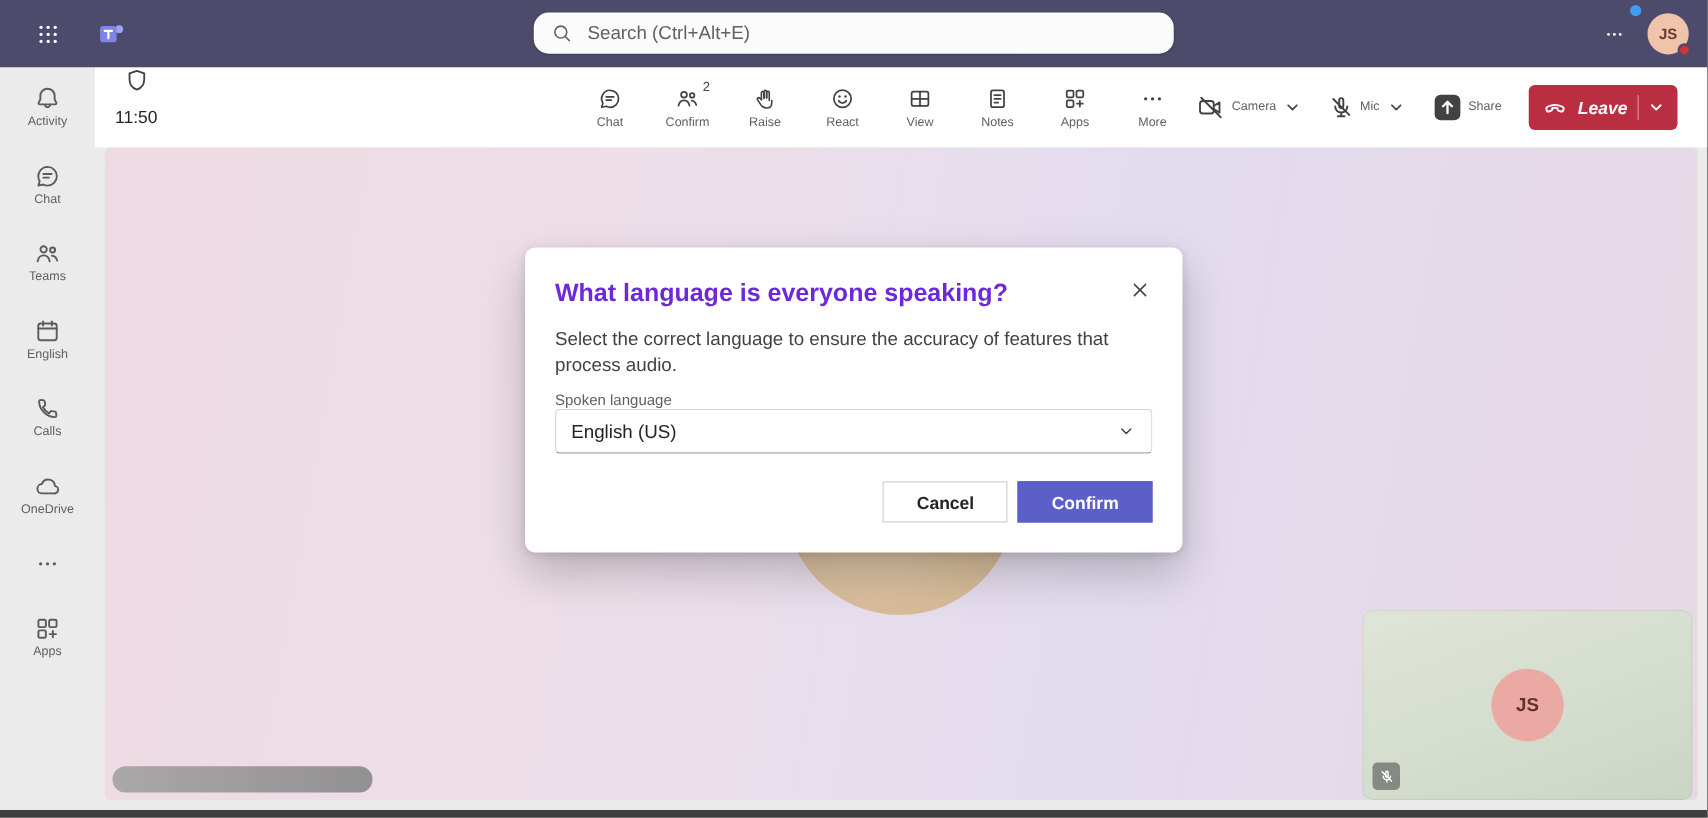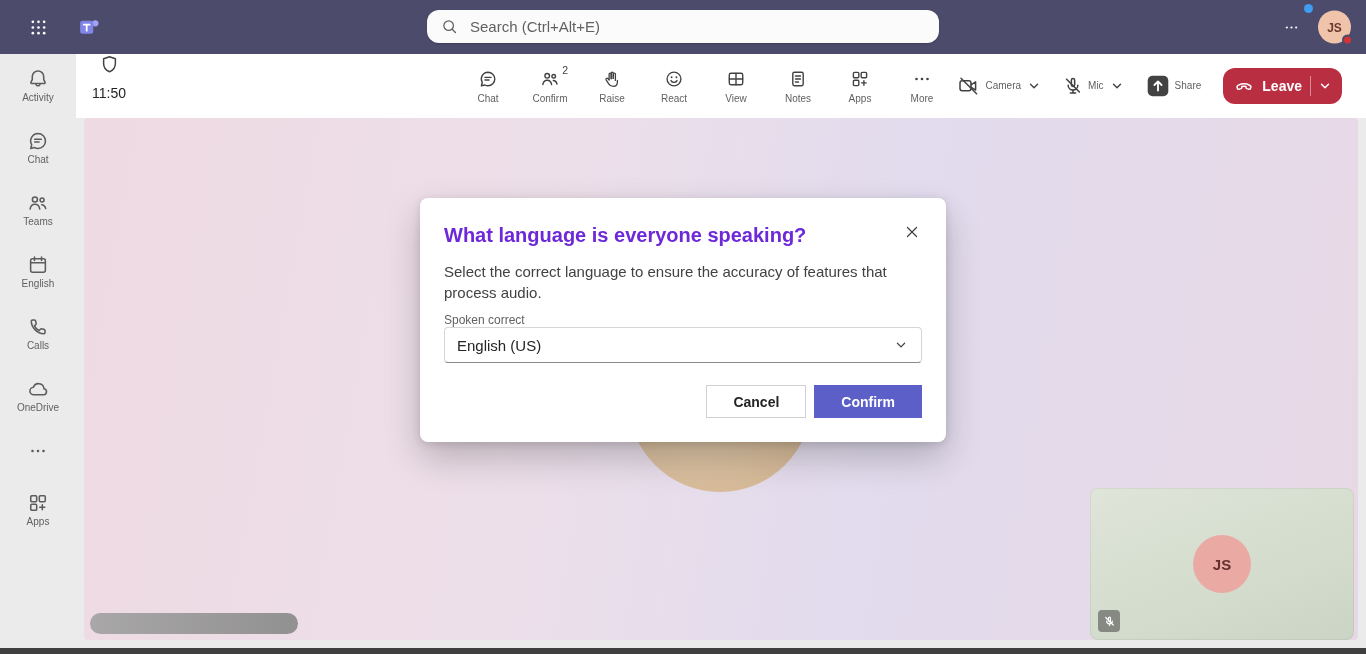--- a/index.html
+++ b/index.html
@@ -42,22 +42,22 @@
   .tbar-center{position:absolute;left:384px;top:0;height:64px;display:flex;align-items:center;gap:6px;}
   .tb-btn{width:56px;display:flex;flex-direction:column;align-items:center;gap:4px;cursor:pointer;color:#424242;}
   .tb-btn .lbl{font-size:10px;color:#616161;line-height:1;}
   .ico-wrap{position:relative;height:22px;display:grid;place-items:center;}
   .count{position:absolute;top:-4px;right:-8px;font-size:10.5px;color:#424242;}
   .tbar-right{position:absolute;right:24px;top:0;height:64px;display:flex;align-items:center;gap:22px;}
   .devgroup{display:flex;align-items:center;gap:7px;cursor:pointer;color:#424242;}
   .devcol{display:flex;flex-direction:row;align-items:center;gap:4px;}
   .devcol .lbl{font-size:10px;color:#616161;line-height:1;}
   .chev{color:#424242;display:grid;place-items:center;cursor:pointer;}
-  .leave-btn{height:36px;background:#ba2e42;border-radius:12px;display:flex;align-items:center;
-          gap:8px;padding:0 11px;cursor:pointer;}
+  .leave-btn{height:36px;background:#ba2e42;border-radius:5px;display:flex;align-items:center;
+          gap:8px;padding:0 11px;cursor:pointer;font-style:italic;}
   .leave-btn .lbl{color:#fff;font-size:14px;font-weight:bold;}
   .leave-div{width:1px;height:20px;background:rgba(255,255,255,.45);}
 
   
   .stage{position:absolute;top:118px;left:84px;right:8px;bottom:14px;border-radius:4px;overflow:hidden;
          background:linear-gradient(100deg,#eedae2 0%,#eddfe9 35%,#e2dcee 62%,#e8d8e5 100%);}
   .stage-avatar{position:absolute;left:544px;top:190px;width:184px;height:184px;border-radius:50%;
          background:radial-gradient(circle at 38% 32%,#ecd9c0 0%,#dcc2a2 55%,#d2b48f 100%);}
   .caption-pill{position:absolute;left:6px;bottom:6px;width:208px;height:21px;border-radius:10.5px;
          background:linear-gradient(90deg,#a3a3a3,#8a8a8a);opacity:.92;}
@@ -366,21 +366,21 @@
   </div>
 
   <div class="dialog">
     <div class="dlg-title">What language is everyone speaking?</div>
     <div class="dlg-close">
       <svg width="18" height="18" viewBox="0 0 20 20" fill="none" stroke="#424242" stroke-width="1.4" stroke-linecap="round">
           <path d="M5 5l10 10M15 5 5 15"></path>
         </svg>
     </div>
     <div class="dlg-desc">Select the correct language to ensure the accuracy of features that process audio.</div>
-    <div class="dlg-label">Spoken correct</div>
+    <div class="dlg-label">Spoken language</div>
     <div class="dlg-select">
       <span class="val">English (US)</span>
       <svg width="16" height="16" viewBox="0 0 20 20" fill="none" stroke="#424242" stroke-width="1.5" stroke-linecap="round" stroke-linejoin="round">
           <path d="M5.5 7.8 10 12.3l4.5-4.5"></path>
         </svg>
     </div>
     <div class="dlg-actions">
       <div class="btn cancel">Cancel</div>
       <div class="btn confirm">Confirm</div>
     </div>

